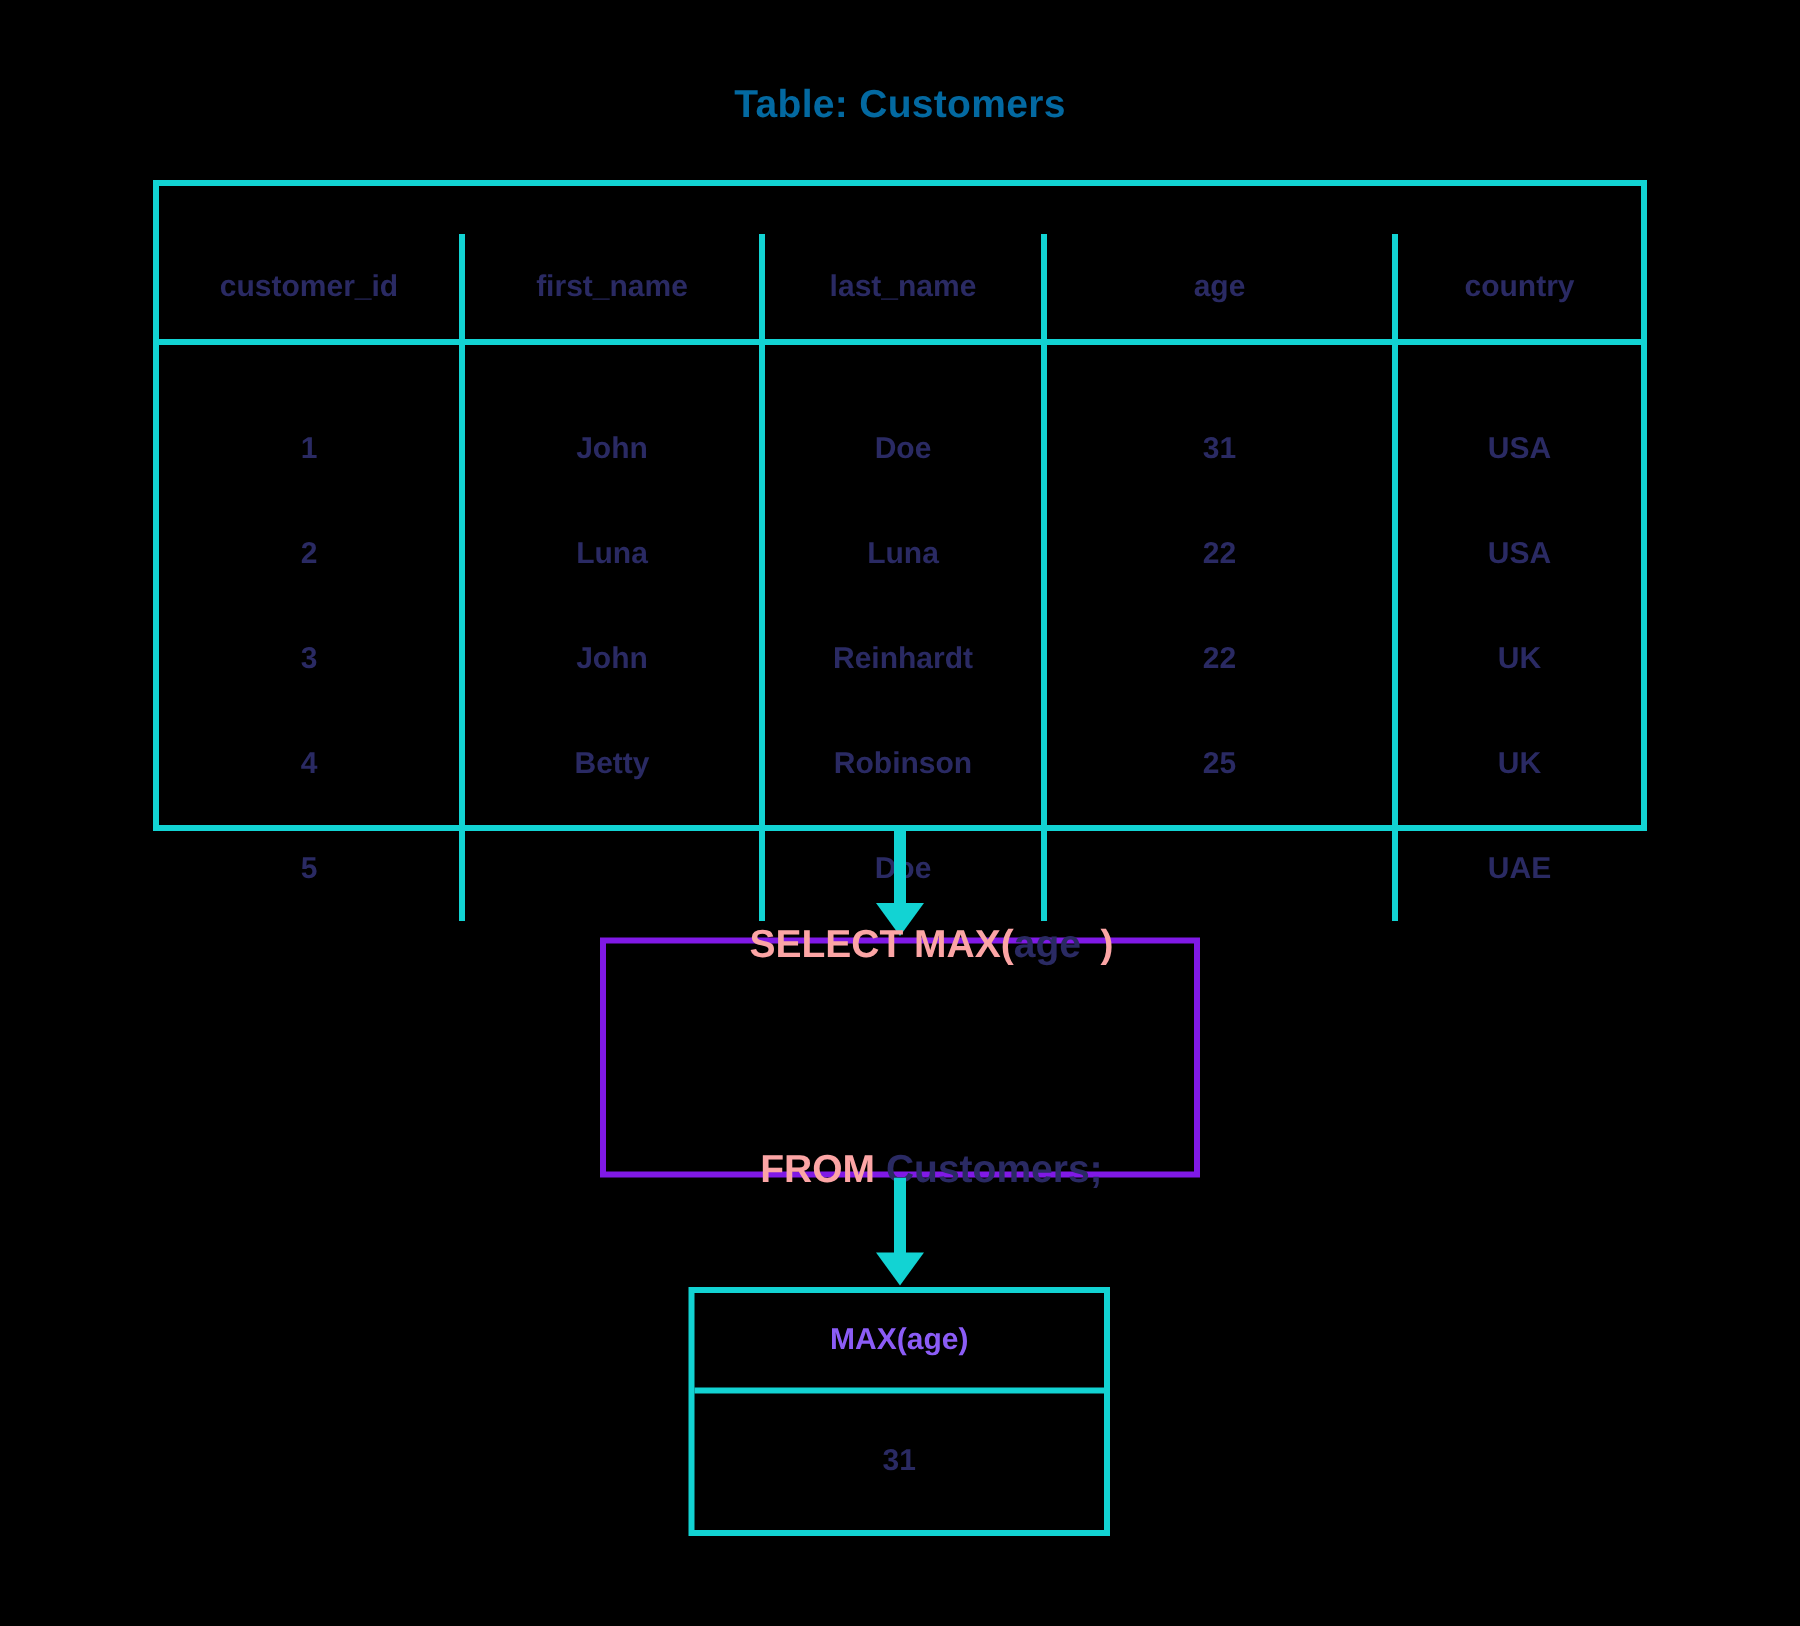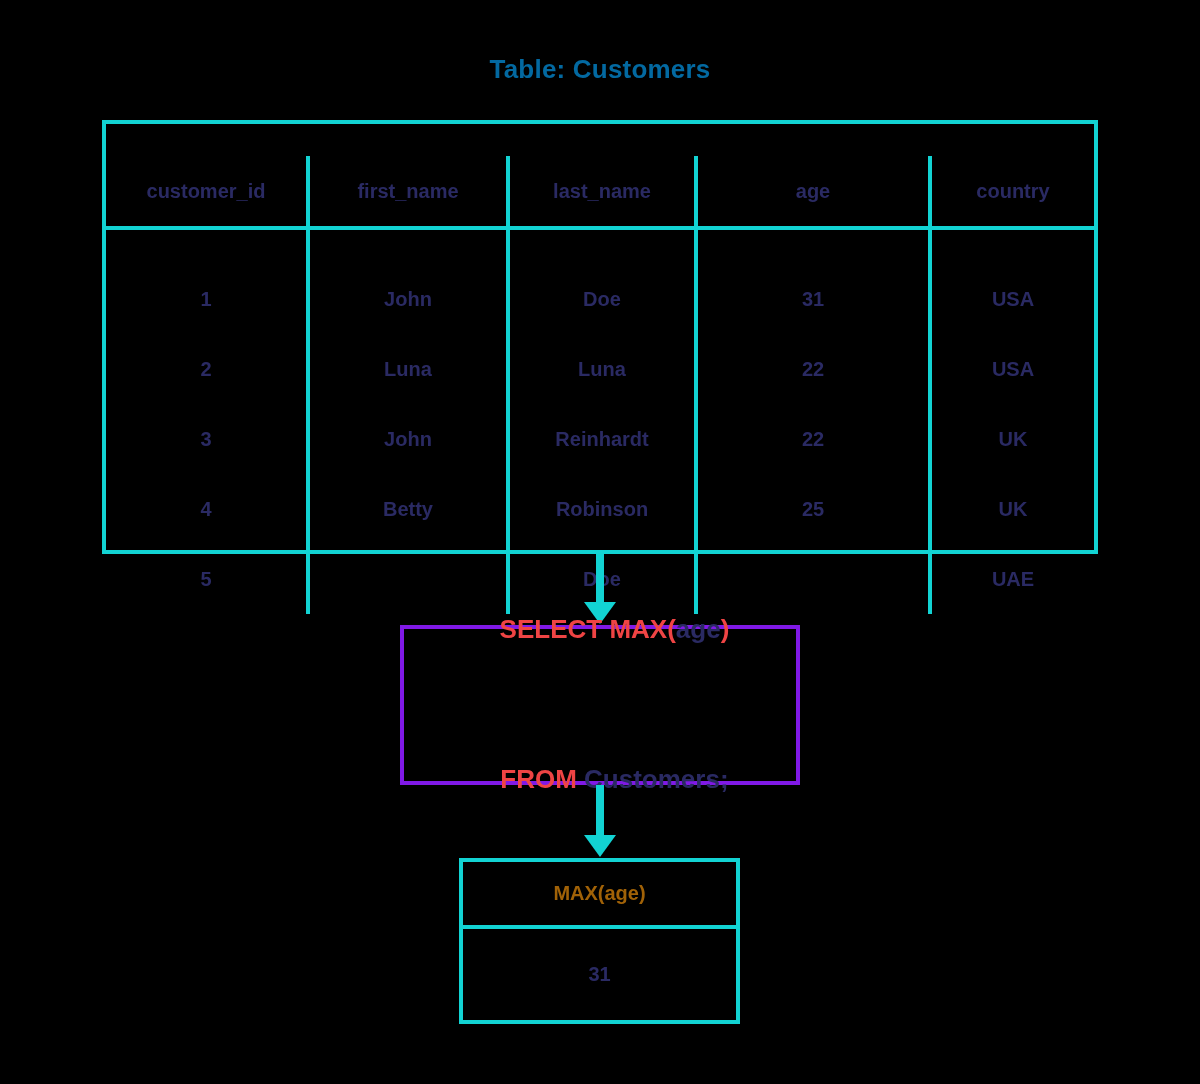--- a/index.html
+++ b/index.html
@@ -114,42 +114,42 @@
     flex-direction: column;
     align-items: center;
     justify-content: center;
   }
   .query-line {
     font-size: 26px;
     font-weight: 700;
     line-height: 1.92;
     white-space: pre;
   }
-  .kw { color: #ef4444; }
+  .kw { color: #fca5a5; margin-left: 13px; }
   .id { color: #2a2a63; }
 
   
   #result-table {
     position: absolute;
     left: 459px;
     top: 858px;
     width: 281px;
     height: 166px;
     box-sizing: border-box;
     border: 4px solid #12d3d3;
     display: flex;
     flex-direction: column;
   }
   #result-header-cell {
     flex: 0 0 63px;
     border-bottom: 4px solid #12d3d3;
     display: flex;
     align-items: center;
     justify-content: center;
-    color: #a16207;
+    color: #8b5cf6;
     font-size: 20px;
     font-weight: 600;
   }
   #result-value-cell {
     flex: 1 1 auto;
     display: flex;
     align-items: center;
     justify-content: center;
     color: #2a2a63;
     font-size: 20px;

